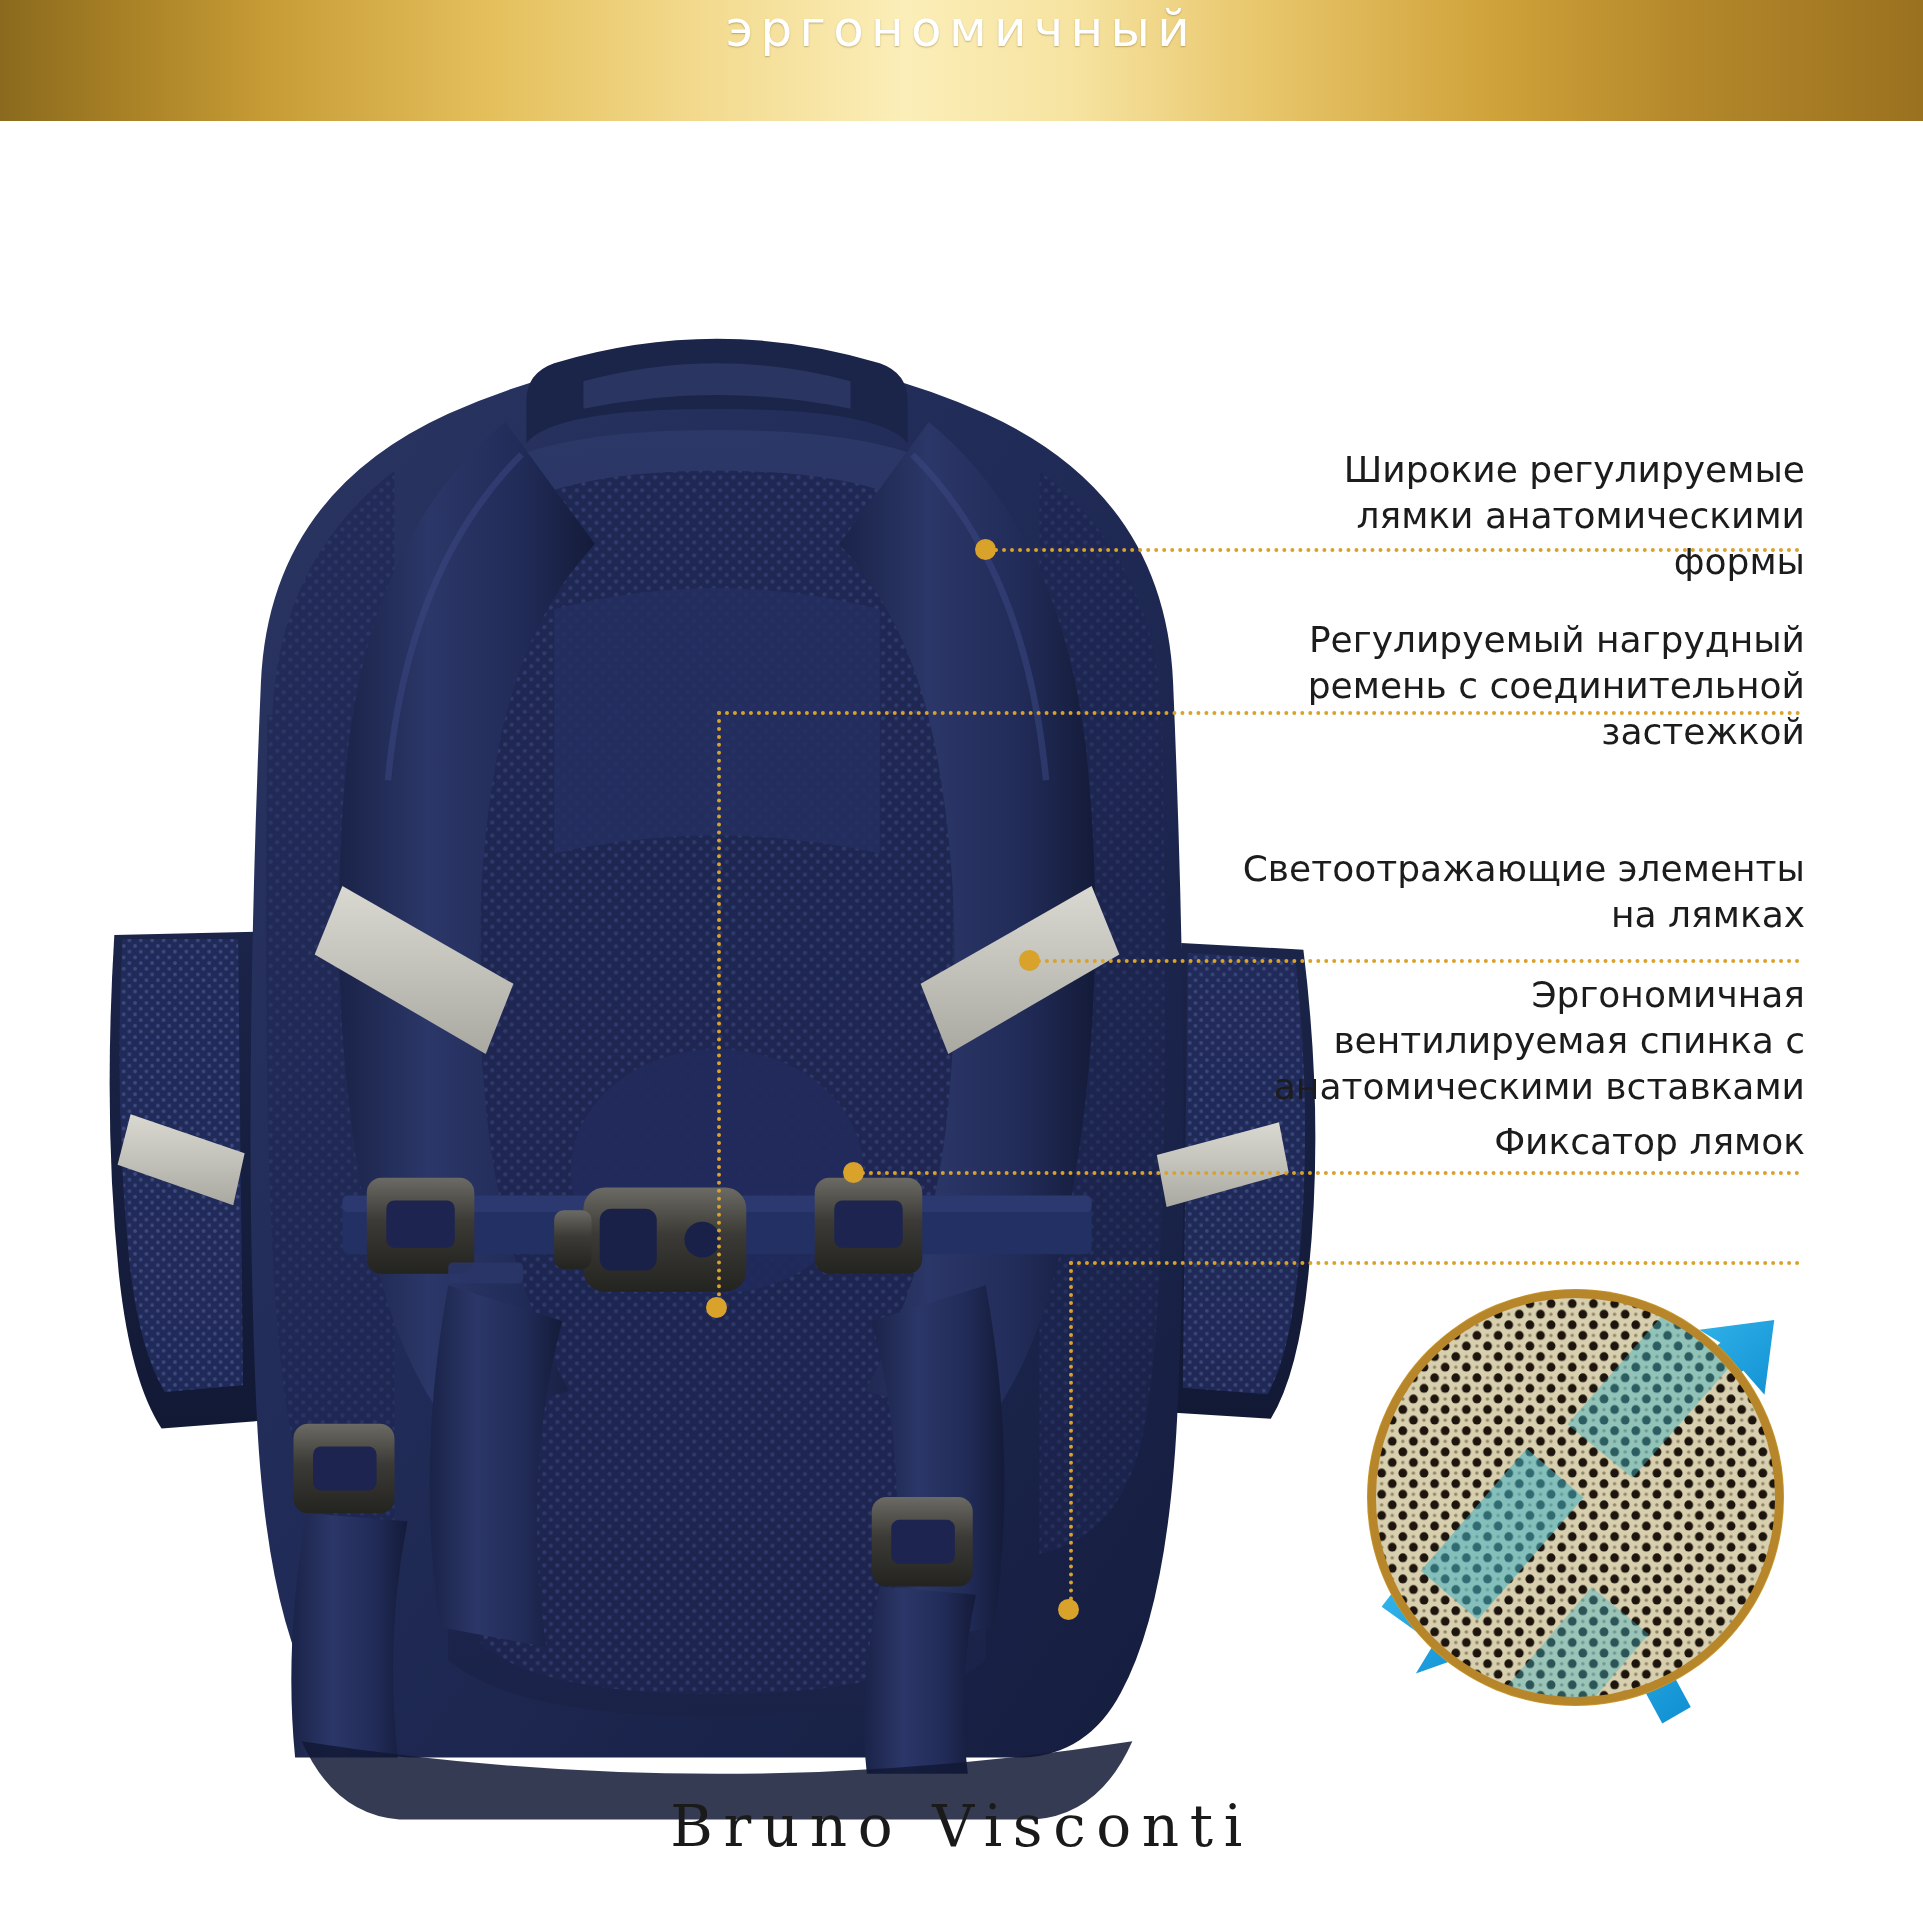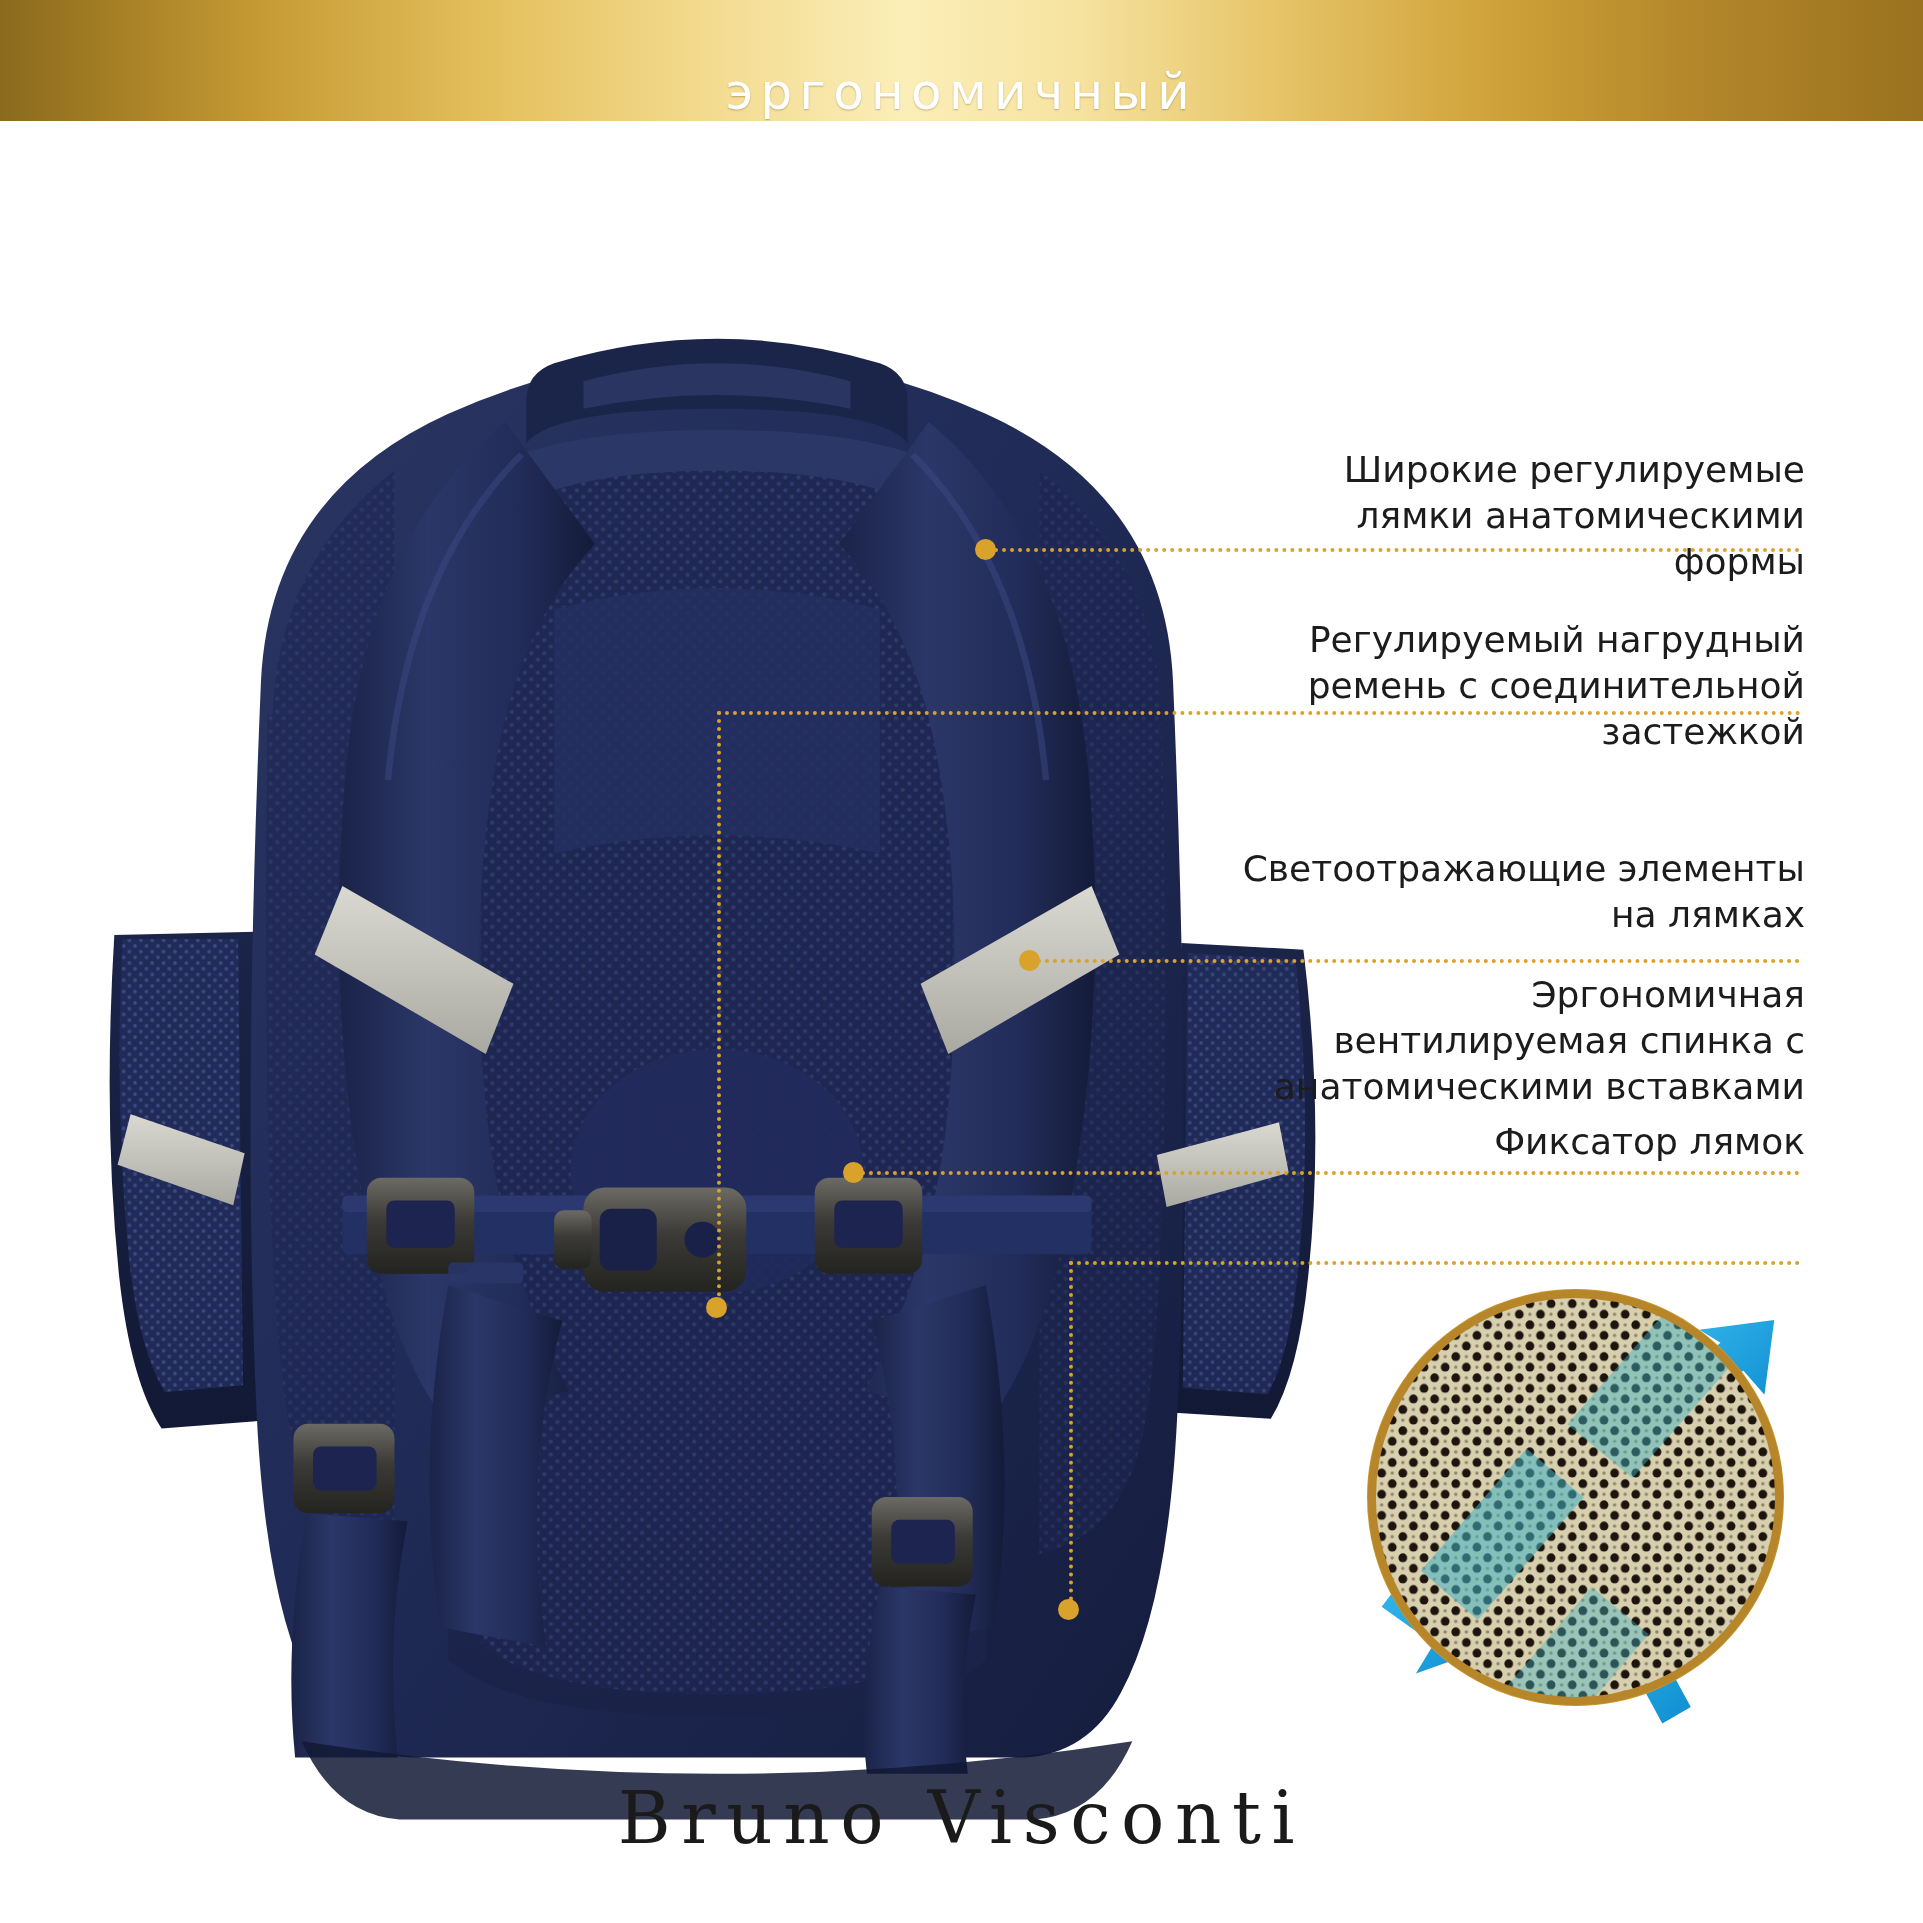--- a/index.html
+++ b/index.html
@@ -7,21 +7,21 @@
     width:1923px;height:1923px;
     background:#ffffff;
     font-family:"Liberation Sans", sans-serif;
     overflow:hidden;
     position:relative;
   }
   
   .banner{
     position:absolute;left:0;top:0;width:1923px;height:121px;
     background:linear-gradient(90deg,#8a6a1e 0%,#a67f25 6%,#c79c36 14%,#e5c15e 26%,#f2d98c 36%,#fbeeb8 47%,#f6e3a0 56%,#e7c569 66%,#cfa139 78%,#b3872a 88%,#9a711f 100%);
-    display:flex;align-items:flex-end;justify-content:center;
+    display:flex;align-items:flex-start;justify-content:center;
   }
   .banner-title{
     font-size:50px;color:#ffffff;letter-spacing:7.3px;font-weight:400;
     text-shadow:0 0.8px 1.6px rgba(90,60,10,.35);
     font-family:"DejaVu Sans", sans-serif;
   }
   
   .stage{position:absolute;left:0;top:121px;width:1923px;height:1803px;background:#fff;}
 
   
@@ -43,21 +43,21 @@
   
   .leader{position:absolute;border-top:4.1px dotted #d9a22b;height:0;}
   .leader-v{position:absolute;border-left:4.1px dotted #d9a22b;width:0;}
   .dot{position:absolute;width:21px;height:21px;border-radius:50%;background:#d9a22b;}
 
   
   .mesh-wrap{position:absolute;left:1323px;top:1124px;width:505px;height:505px;}
   
   .brand{
     position:absolute;left:0;bottom:64px;width:1923px;text-align:center;
-    font-size:72px;letter-spacing:10.6px;color:#1a1a1a;font-weight:400;
+    font-size:58px;letter-spacing:10.6px;color:#1a1a1a;font-weight:400;
     font-family:"DejaVu Serif", serif;
   }
 </style>
 </head>
 <body>
 
 <div class="banner">
   <div class="banner-title">эргономичный</div>
 </div>
 

